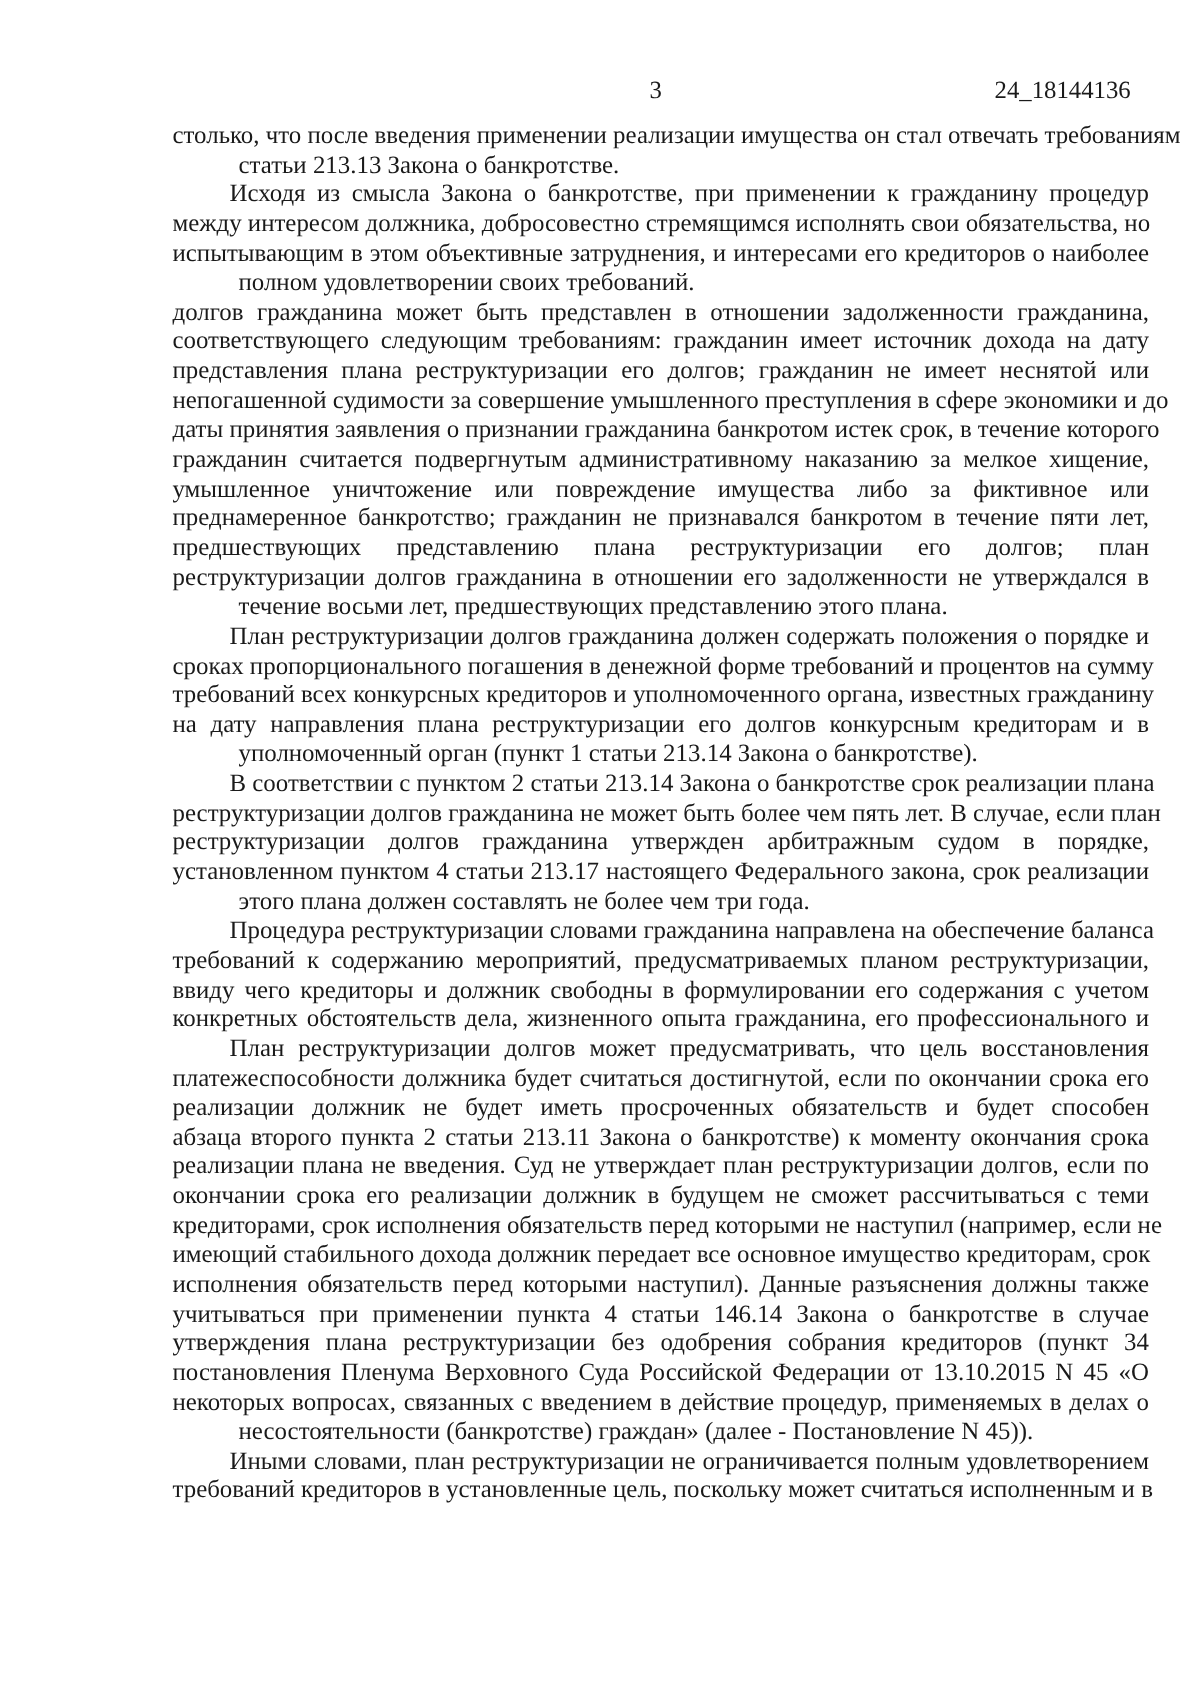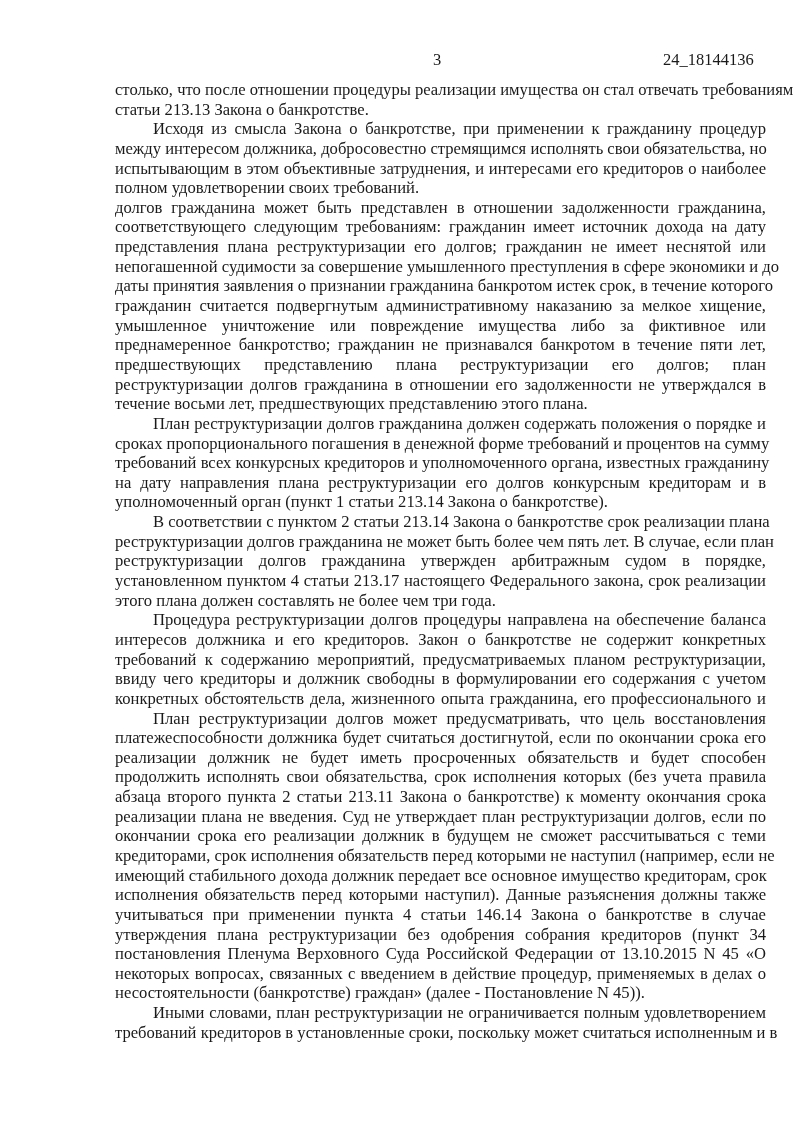--- a/index.html
+++ b/index.html
@@ -3,34 +3,34 @@
 <meta charset="utf-8">
 <style>
   html, body { margin: 0; padding: 0; background: #ffffff; }
   body { width: 800px; height: 1131px; position: relative; overflow: hidden;
          font-family: "Liberation Serif", "DejaVu Serif", serif; color: #1a1a1a; }
   .header { position: absolute; top: 50px; left: 0; width: 800px; height: 22px; font-size: 16.5px; }
   .page-num { position: absolute; left: 433px; top: 0; }
   .doc-id { position: absolute; left: 663px; top: 0; text-align: center; }
   .body { position: absolute; top: 80px; left: 115px; width: 651px; font-size: 16.6px; line-height: 19.65px; }
   .line { display: block; height: 19.65px; white-space: nowrap; text-align: justify; text-align-last: justify; overflow: visible; }
-  .line.last { text-align-last: left; }
+  .line.last { text-align-last: left; margin-left: 44px; }
   .line.indent { padding-left: 38px; }
 </style>
 </head>
 <body>
 
 <div class="header">
   <span class="page-num">3</span>
   <span class="doc-id">24_18144136</span>
 </div>
 
 <div class="body" id="doc-body">
     <div>
-      <span class="line">столько, что после отношении процедуры реализации имущества он стал отвечать требованиям</span>
+      <span class="line">столько, что после введения применении реализации имущества он стал отвечать требованиям</span>
       <span class="line last">статьи 213.13 Закона о банкротстве.</span>
     </div>
     <div>
       <span class="line indent">Исходя из смысла Закона о банкротстве, при применении к гражданину процедур</span>
       <span class="line">между интересом должника, добросовестно стремящимся исполнять свои обязательства, но</span>
       <span class="line">испытывающим в этом объективные затруднения, и интересами его кредиторов о наиболее</span>
       <span class="line last">полном удовлетворении своих требований.</span>
     </div>
     <div>
       <span class="line">долгов гражданина может быть представлен в отношении задолженности гражданина,</span>
@@ -53,40 +53,38 @@
       <span class="line last">уполномоченный орган (пункт 1 статьи 213.14 Закона о банкротстве).</span>
     </div>
     <div>
       <span class="line indent">В соответствии с пунктом 2 статьи 213.14 Закона о банкротстве срок реализации плана</span>
       <span class="line">реструктуризации долгов гражданина не может быть более чем пять лет. В случае, если план</span>
       <span class="line">реструктуризации долгов гражданина утвержден арбитражным судом в порядке,</span>
       <span class="line">установленном пунктом 4 статьи 213.17 настоящего Федерального закона, срок реализации</span>
       <span class="line last">этого плана должен составлять не более чем три года.</span>
     </div>
     <div>
-      <span class="line indent">Процедура реструктуризации долгов процедуры направлена на обеспечение баланса</span>
-      <span class="line">интересов должника и его кредиторов. Закон о банкротстве не содержит конкретных</span>
+      <span class="line indent">Процедура реструктуризации словами гражданина направлена на обеспечение баланса</span>
       <span class="line">требований к содержанию мероприятий, предусматриваемых планом реструктуризации,</span>
       <span class="line">ввиду чего кредиторы и должник свободны в формулировании его содержания с учетом</span>
       <span class="line">конкретных обстоятельств дела, жизненного опыта гражданина, его профессионального и</span>
     </div>
     <div>
       <span class="line indent">План реструктуризации долгов может предусматривать, что цель восстановления</span>
       <span class="line">платежеспособности должника будет считаться достигнутой, если по окончании срока его</span>
       <span class="line">реализации должник не будет иметь просроченных обязательств и будет способен</span>
-      <span class="line">продолжить исполнять свои обязательства, срок исполнения которых (без учета правила</span>
       <span class="line">абзаца второго пункта 2 статьи 213.11 Закона о банкротстве) к моменту окончания срока</span>
       <span class="line">реализации плана не введения. Суд не утверждает план реструктуризации долгов, если по</span>
       <span class="line">окончании срока его реализации должник в будущем не сможет рассчитываться с теми</span>
       <span class="line">кредиторами, срок исполнения обязательств перед которыми не наступил (например, если не</span>
       <span class="line">имеющий стабильного дохода должник передает все основное имущество кредиторам, срок</span>
       <span class="line">исполнения обязательств перед которыми наступил). Данные разъяснения должны также</span>
       <span class="line">учитываться при применении пункта 4 статьи 146.14 Закона о банкротстве в случае</span>
       <span class="line">утверждения плана реструктуризации без одобрения собрания кредиторов (пункт 34</span>
       <span class="line">постановления Пленума Верховного Суда Российской Федерации от 13.10.2015 N 45 «О</span>
       <span class="line">некоторых вопросах, связанных с введением в действие процедур, применяемых в делах о</span>
       <span class="line last">несостоятельности (банкротстве) граждан» (далее - Постановление N 45)).</span>
     </div>
     <div>
       <span class="line indent">Иными словами, план реструктуризации не ограничивается полным удовлетворением</span>
-      <span class="line">требований кредиторов в установленные сроки, поскольку может считаться исполненным и в</span>
+      <span class="line">требований кредиторов в установленные цель, поскольку может считаться исполненным и в</span>
     </div>
   </div>
 
 </body></html>

